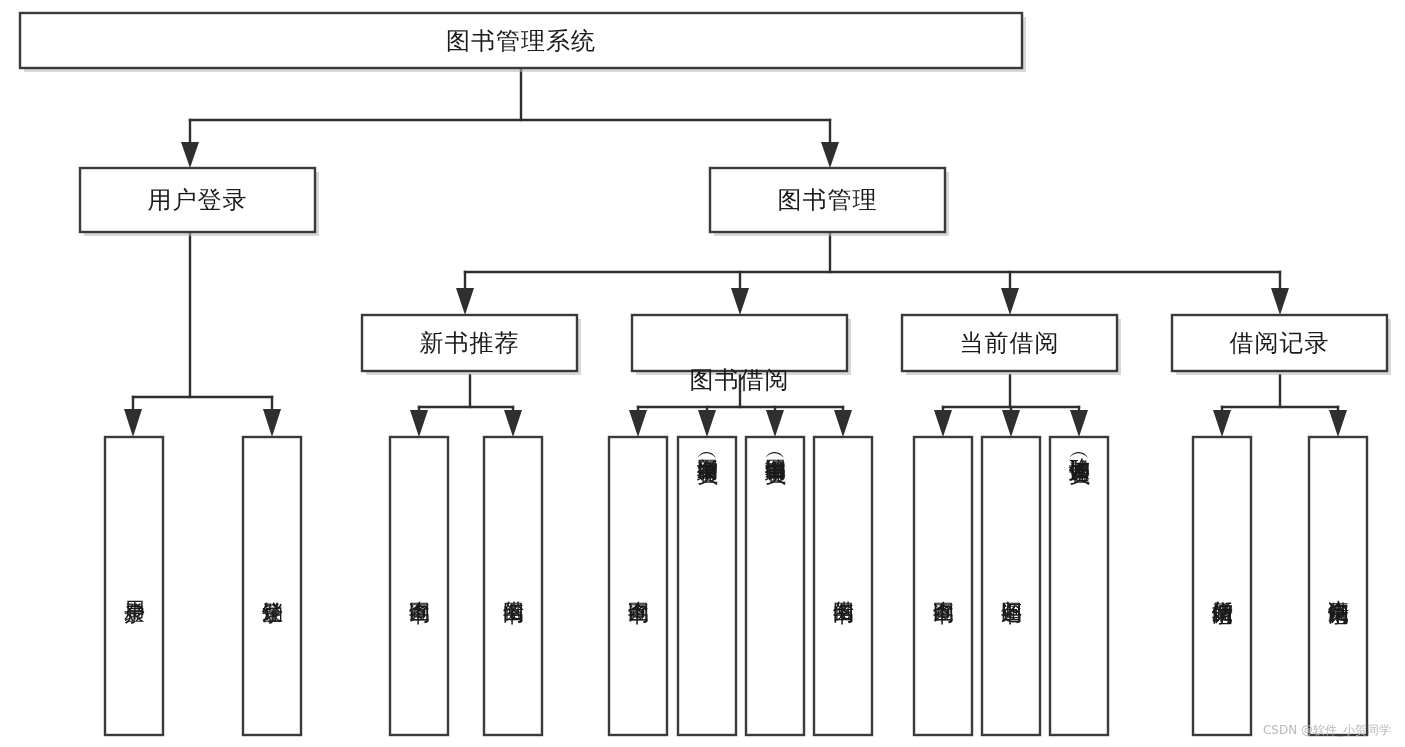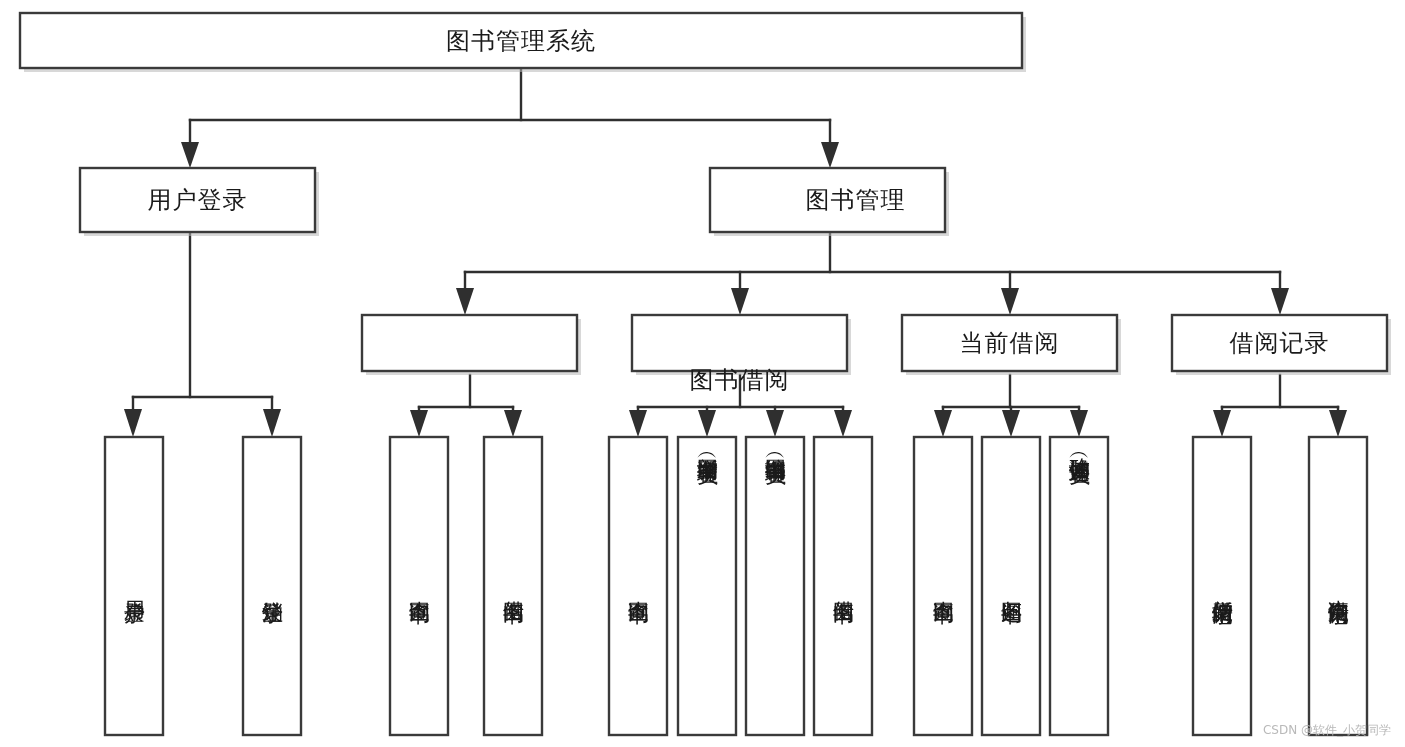--- a/index.html
+++ b/index.html
@@ -211,24 +211,27 @@
   </svg>
 
   <div class="horiz-label-wrap" style="left:20px; top:13px; width:1002px; height:55px;">
     <span class="horiz-text">图书管理系统</span>
   </div>
 
   <div class="horiz-label-wrap" style="left:80px; top:168px; width:235px; height:64px;">
     <span class="horiz-text">用户登录</span>
   </div>
 
-  <div class="horiz-label-wrap" style="left:710px; top:168px; width:235px; height:64px;margin-left:28px;">
+  <div class="horiz-label-wrap" style="left:710px; top:168px; width:235px; height:64px;">
     <span class="horiz-text">图书管理</span>
   </div>
 
+  <div class="horiz-label-wrap" style="left:362px; top:315px; width:215px; height:56px;">
+    <span class="horiz-text">新书推荐</span>
+  </div>
 
   <div class="horiz-label-wrap" style="left:632px; top:315px; width:215px; height:56px;margin-top:37px;">
     <span class="horiz-text">图书借阅</span>
   </div>
 
   <div class="horiz-label-wrap" style="left:902px; top:315px; width:215px; height:56px;">
     <span class="horiz-text">当前借阅</span>
   </div>
 
   <div class="horiz-label-wrap" style="left:1172px; top:315px; width:215px; height:56px;">

